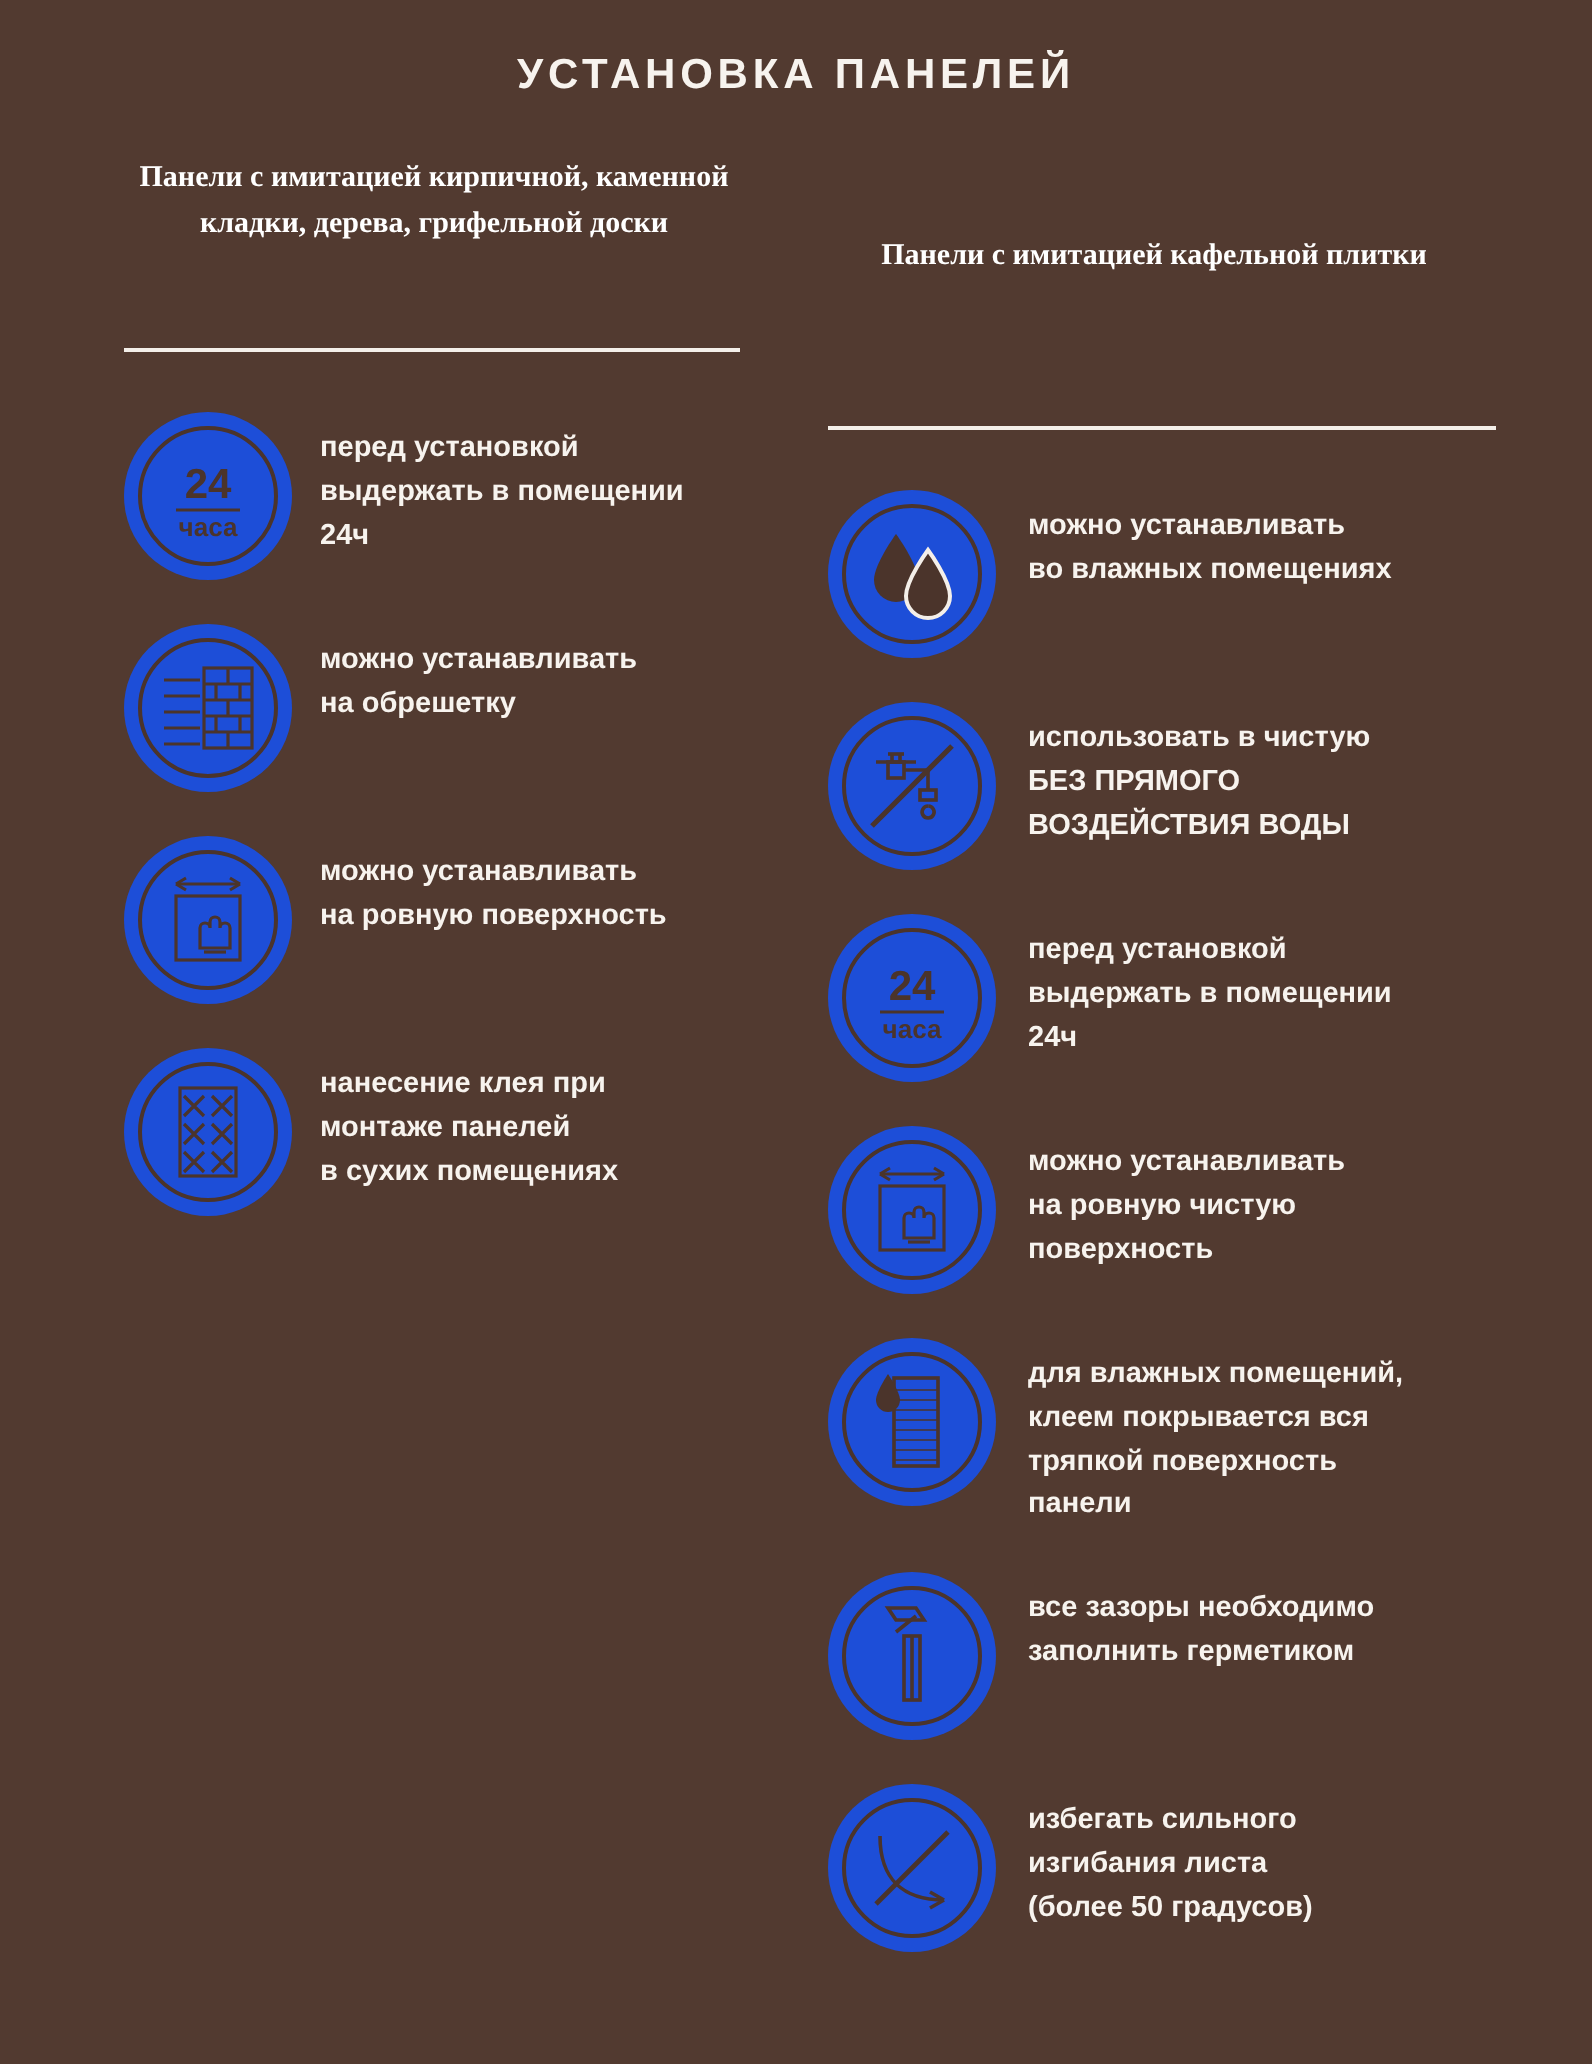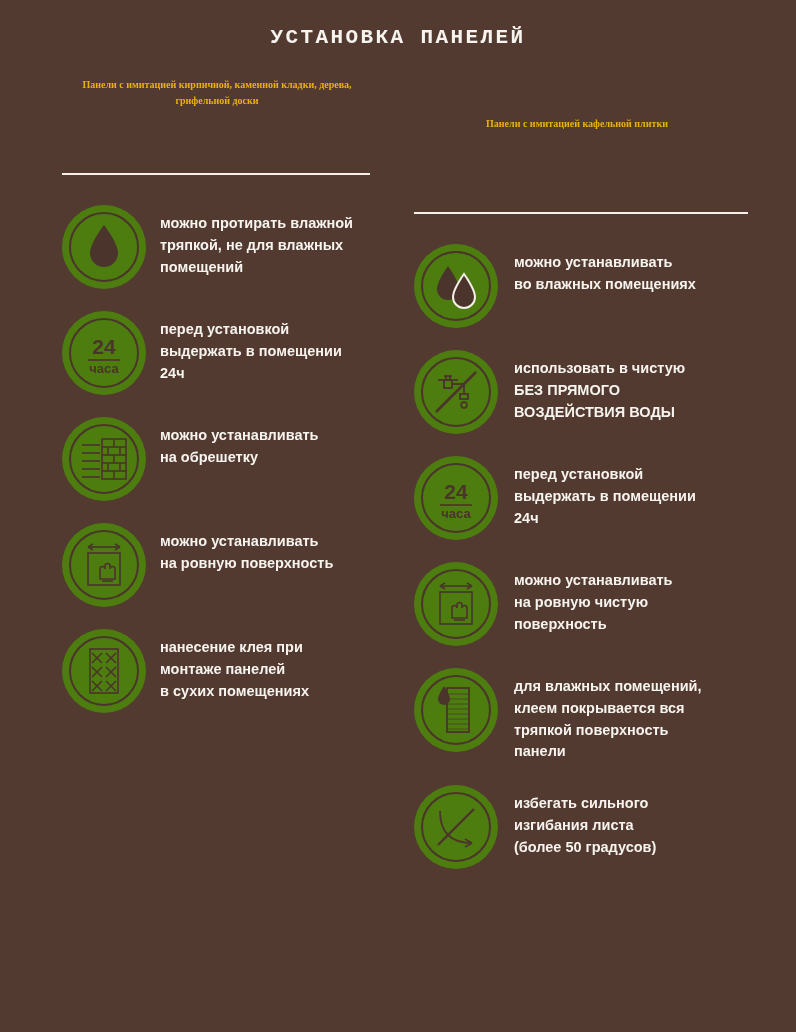--- a/index.html
+++ b/index.html
@@ -16,21 +16,21 @@
     position: relative;
   }
   .page {
     width: 796px;
     height: 1032px;
     position: relative;
     box-sizing: border-box;
   }
   .main-title {
     text-align: center;
-    font-family: Liberation Mono, monospace;
+    font-family: Liberation Sans, sans-serif;
     font-weight: bold;
     font-size: 21px;
     letter-spacing: 2.4px;
     color: #f7f3ee;
     padding-top: 26px;
   }
   .columns {
     display: flex;
     flex-direction: row;
     margin-top: 28px;
@@ -46,24 +46,24 @@
   }
   .col-right {
     width: 398px;
     padding-left: 6px;
     padding-right: 20px;
     margin-top: 39px;
   }
   .col-head {
     font-family: "Liberation Serif", serif;
     font-weight: bold;
-    font-size: 10px;
+    font-size: 15px;
     line-height: 1.55;
     text-align: center;
-    color: #eab308;
+    color: #ffffff;
     min-height: 86px;
   }
   .col-left .col-head {
     padding-right: 18px;
   }
   .col-right .col-head {
     padding-left: 10px;
     padding-right: 36px;
   }
   .rule {
@@ -88,21 +88,21 @@
     margin-bottom: 22px;
   }
   .col-right .item {
     margin-left: 10px;
   }
   .badge {
     width: 84px;
     height: 84px;
     min-width: 84px;
     border-radius: 50%;
-    background: #4d7c0f;
+    background: #1d4ed8;
     position: relative;
     display: flex;
     align-items: center;
     justify-content: center;
     box-sizing: border-box;
   }
   .badge svg {
     display: block;
   }
   .item-text {
@@ -141,31 +141,20 @@
   <div class="columns">
 
     <div class="col col-left">
       <div class="col-head">Панели с имитацией
 кирпичной, каменной кладки,
 дерева, грифельной доски</div>
       <div class="rule"></div>
 
       <div class="items">
 
-        <div class="item">
-          <div class="badge">
-            <svg width="84" height="84" viewBox="0 0 84 84">
-              <circle cx="42" cy="42" r="34" fill="none" stroke="#4b342b" stroke-width="2"></circle>
-              <path d="M42 20 C42 20 28 38 28 48 a14 14 0 0 0 28 0 C56 38 42 20 42 20 Z" fill="#4b342b"></path>
-            </svg>
-          </div>
-          <div class="item-text">можно протирать влажной
-тряпкой, не для влажных
-помещений</div>
-        </div>
 
         <div class="item">
           <div class="badge">
             <svg width="84" height="84" viewBox="0 0 84 84">
               <circle cx="42" cy="42" r="34" fill="none" stroke="#4b342b" stroke-width="2"></circle>
               <text class="hours-num" x="42" y="43" text-anchor="middle">24</text>
               <line x1="26" y1="49" x2="58" y2="49" stroke="#4b342b" stroke-width="1.6"></line>
               <text class="hours-word" x="42" y="62" text-anchor="middle">часа</text>
             </svg>
           </div>
@@ -334,20 +323,35 @@
               </g>
               <path d="M30 18 C30 18 24 27 24 31 a6 6 0 0 0 12 0 C36 27 30 18 30 18 Z" fill="#4b342b"></path>
             </svg>
           </div>
           <div class="item-text">для влажных помещений,
 клеем покрывается вся
 тряпкой поверхность
 панели</div>
         </div>
 
+        <div class="item">
+          <div class="badge">
+            <svg width="84" height="84" viewBox="0 0 84 84">
+              <circle cx="42" cy="42" r="34" fill="none" stroke="#4b342b" stroke-width="2"></circle>
+              <g fill="none" stroke="#4b342b" stroke-width="1.8">
+                <rect x="38" y="32" width="8" height="32"></rect>
+                <line x1="42" y1="32" x2="42" y2="64"></line>
+                <path d="M34 30 l10 -8"></path>
+                <path d="M30 18 l14 0 l4 6 l-14 0 Z"></path>
+              </g>
+            </svg>
+          </div>
+          <div class="item-text">все зазоры необходимо
+заполнить герметиком</div>
+        </div>
 
         <div class="item">
           <div class="badge">
             <svg width="84" height="84" viewBox="0 0 84 84">
               <circle cx="42" cy="42" r="34" fill="none" stroke="#4b342b" stroke-width="2"></circle>
               <path d="M26 26 C26 48 38 58 58 58" fill="none" stroke="#4b342b" stroke-width="1.8"></path>
               <path d="M58 58 l-7 -4 M58 58 l-7 4" fill="none" stroke="#4b342b" stroke-width="1.8"></path>
               <line x1="24" y1="60" x2="60" y2="24" stroke="#4b342b" stroke-width="2.4"></line>
             </svg>
           </div>

